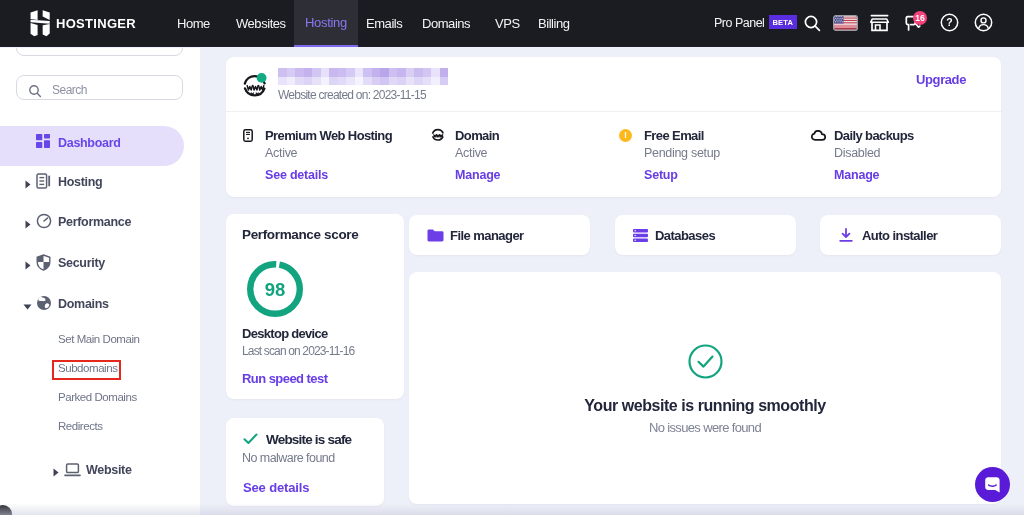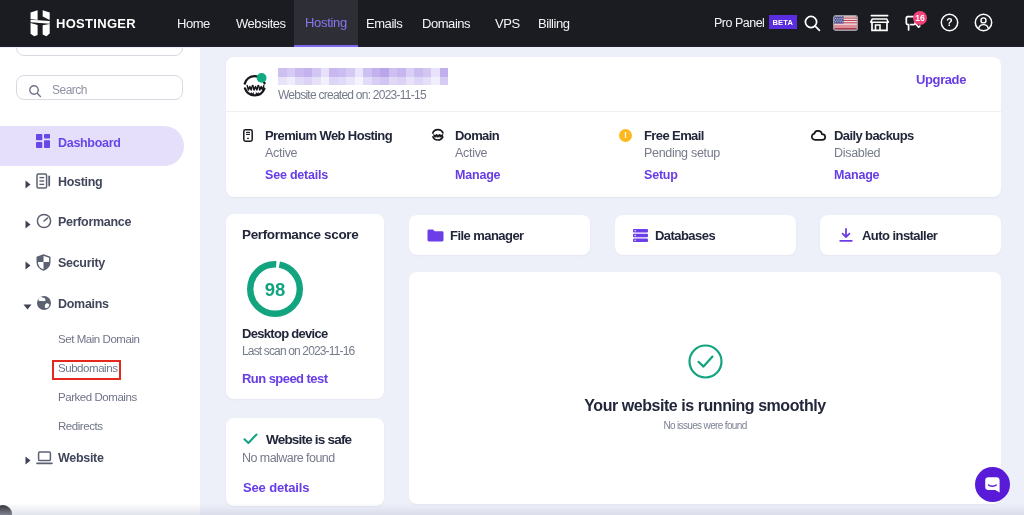--- a/index.html
+++ b/index.html
@@ -38,21 +38,21 @@
 #wwwicon{position:absolute;left:16px;top:16px;}
 #mosaic{position:absolute;left:52px;top:11px;width:170px;height:17px;font-size:0;line-height:0;}
 #mosaic i{display:inline-block;width:8.5px;height:8.5px;}
 #created{position:absolute;left:52px;top:31px;font-size:12px;color:#767b8b;letter-spacing:-0.75px;}
 #upgrade{position:absolute;right:35px;top:15px;font-size:13px;font-weight:bold;color:#673de6;letter-spacing:-0.4px;}
 .scol .t1{position:absolute;top:71px;font-size:13px;font-weight:bold;color:#22263a;letter-spacing:-0.6px;}
 .scol .t2{position:absolute;top:89px;font-size:12.5px;color:#767b8b;letter-spacing:-0.3px;}
 .scol .t3{position:absolute;top:111px;font-size:12.5px;font-weight:bold;color:#673de6;letter-spacing:-0.2px;}
 .acard{position:absolute;top:215px;width:181px;height:40px;background:#fff;border-radius:8px;box-shadow:0 1px 2px rgba(30,32,70,0.05);}
 .acard .lbl{position:absolute;top:13px;font-size:13px;font-weight:bold;color:#22263a;letter-spacing:-0.55px;}
-#perfcard{left:226px;top:214px;width:158px;height:185px;}
+#perfcard{left:226px;top:214px;width:178px;height:185px;}
 #safecard{left:226px;top:418px;width:158px;height:88px;}
 #bigcard{left:409px;top:272px;width:592px;height:232px;}
 #chat{position:absolute;left:975px;top:467px;width:35px;height:35px;border-radius:50%;background:#5a1bd8;}
 #cornerdot{position:absolute;left:-6px;top:505px;width:18px;height:18px;border-radius:50%;background:#26262e;}
 #botfade{position:absolute;left:0;top:503px;width:1024px;height:12px;background:linear-gradient(rgba(226,228,238,0),rgba(203,206,222,0.55));pointer-events:none;}
 </style>
 </head>
 <body>
 
 <div id="nav">
@@ -222,21 +222,21 @@
     </svg>
     <span class="tx">Domains</span>
   </div>
 
   <div class="sub" style="top:285px;">Set Main Domain</div>
   <div class="sub" style="top:314px;">Subdomains</div>
   <div id="redbox"></div>
   <div class="sub" style="top:343px;">Parked Domains</div>
   <div class="sub" style="top:372px;">Redirects</div>
 
-  <div class="mitem" style="top:403px;">
+  <div class="mitem" style="top:415px;margin-left:28px;">
     <svg class="tri" width="6" height="9" viewBox="0 0 6 9">
         <path d="M0.5,0.5 L5.5,4.5 L0.5,8.5 Z" fill="#3e4254"></path>
       </svg>
     <svg class="ic" width="17" height="15" viewBox="0 0 17 15" style="top:0;">
       <rect x="2.6" y="1" width="11.8" height="8.6" rx="1.2" fill="none" stroke="#5c6172" stroke-width="1.5"></rect>
       <path d="M1,12.4 H16" stroke="#5c6172" stroke-width="1.6" stroke-linecap="round"></path>
     </svg>
     <span class="tx">Website</span>
   </div>
 
@@ -349,21 +349,21 @@
   <div class="abs" style="left:16px;top:33px;font-size:12.5px;color:#767b8b;letter-spacing:-0.55px;">No malware found</div>
   <div class="abs" style="left:17px;top:62px;font-size:13px;font-weight:bold;color:#673de6;letter-spacing:-0.15px;">See details</div>
 </div>
 
 <div class="card" id="bigcard">
   <svg class="abs" style="left:279px;top:72px;" width="35" height="35" viewBox="0 0 35 35">
     <circle cx="17.5" cy="17.5" r="16" fill="none" stroke="#12a37f" stroke-width="2.2"></circle>
     <path d="M10.5,17.8 L15.5,22.6 L24.5,12.6" fill="none" stroke="#12a37f" stroke-width="2.2" stroke-linecap="round" stroke-linejoin="round"></path>
   </svg>
   <div class="abs" style="left:0;top:125px;width:592px;text-align:center;font-size:16px;font-weight:bold;color:#22263a;letter-spacing:-0.45px;">Your website is running smoothly</div>
-  <div class="abs" style="left:0;top:148px;width:592px;text-align:center;font-size:10px;color:#7d8294;letter-spacing:-0.65px;">No issues were found</div>
+  <div class="abs" style="left:0;top:148px;width:592px;text-align:center;font-size:13px;color:#7d8294;letter-spacing:-0.65px;">No issues were found</div>
 </div>
 
 <div id="chat">
   <svg style="position:absolute;left:8px;top:7.5px;" width="19" height="20" viewBox="0 0 19 20">
     <path d="M2.2,5.2 C2.2,3.5 3.5,2.2 5.2,2.2 H13.6 C15.3,2.2 16.6,3.5 16.6,5.2 V17.6 L12.3,15.1 H5.2 C3.5,15.1 2.2,13.8 2.2,12.1 Z" fill="#ffffff"></path>
     <path d="M5.6,10 C7.2,11.6 11.6,11.6 13.2,10" fill="none" stroke="#5a1bd8" stroke-width="1.5" stroke-linecap="round"></path>
   </svg>
 </div>
 
 <div id="cornerdot"></div>

